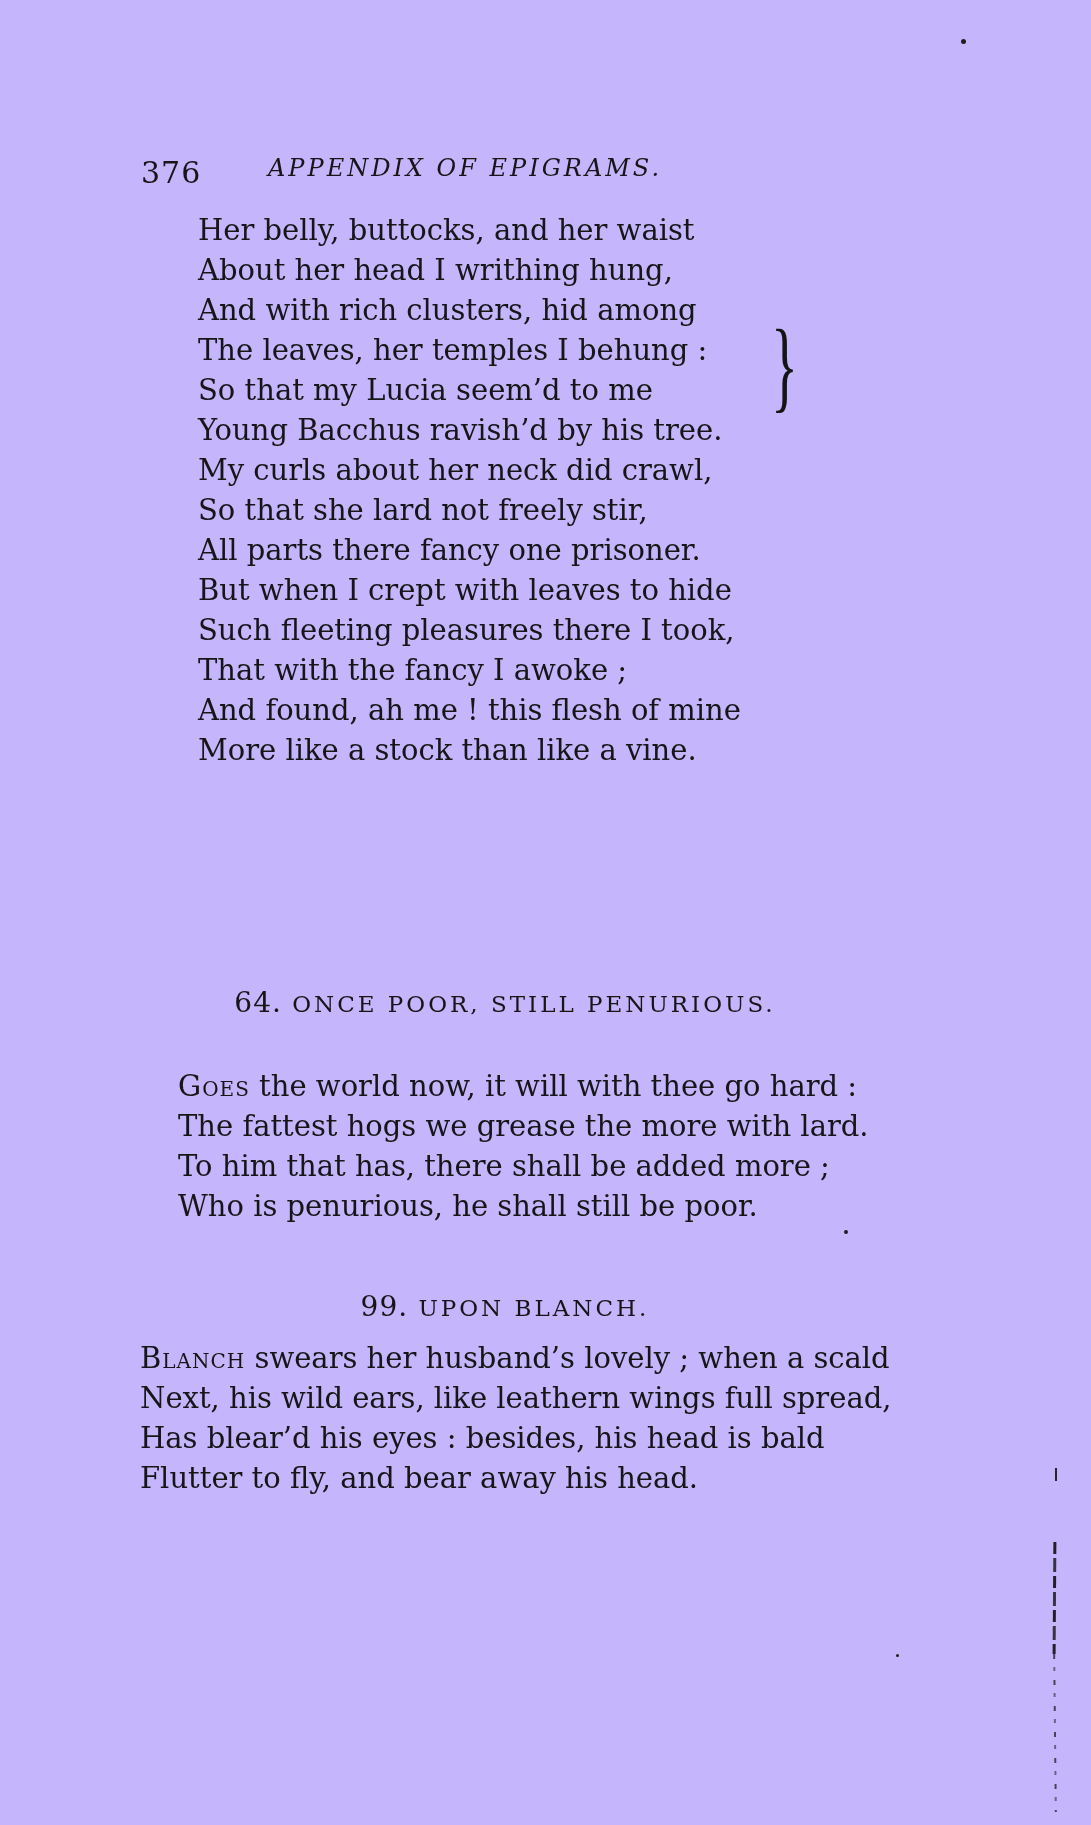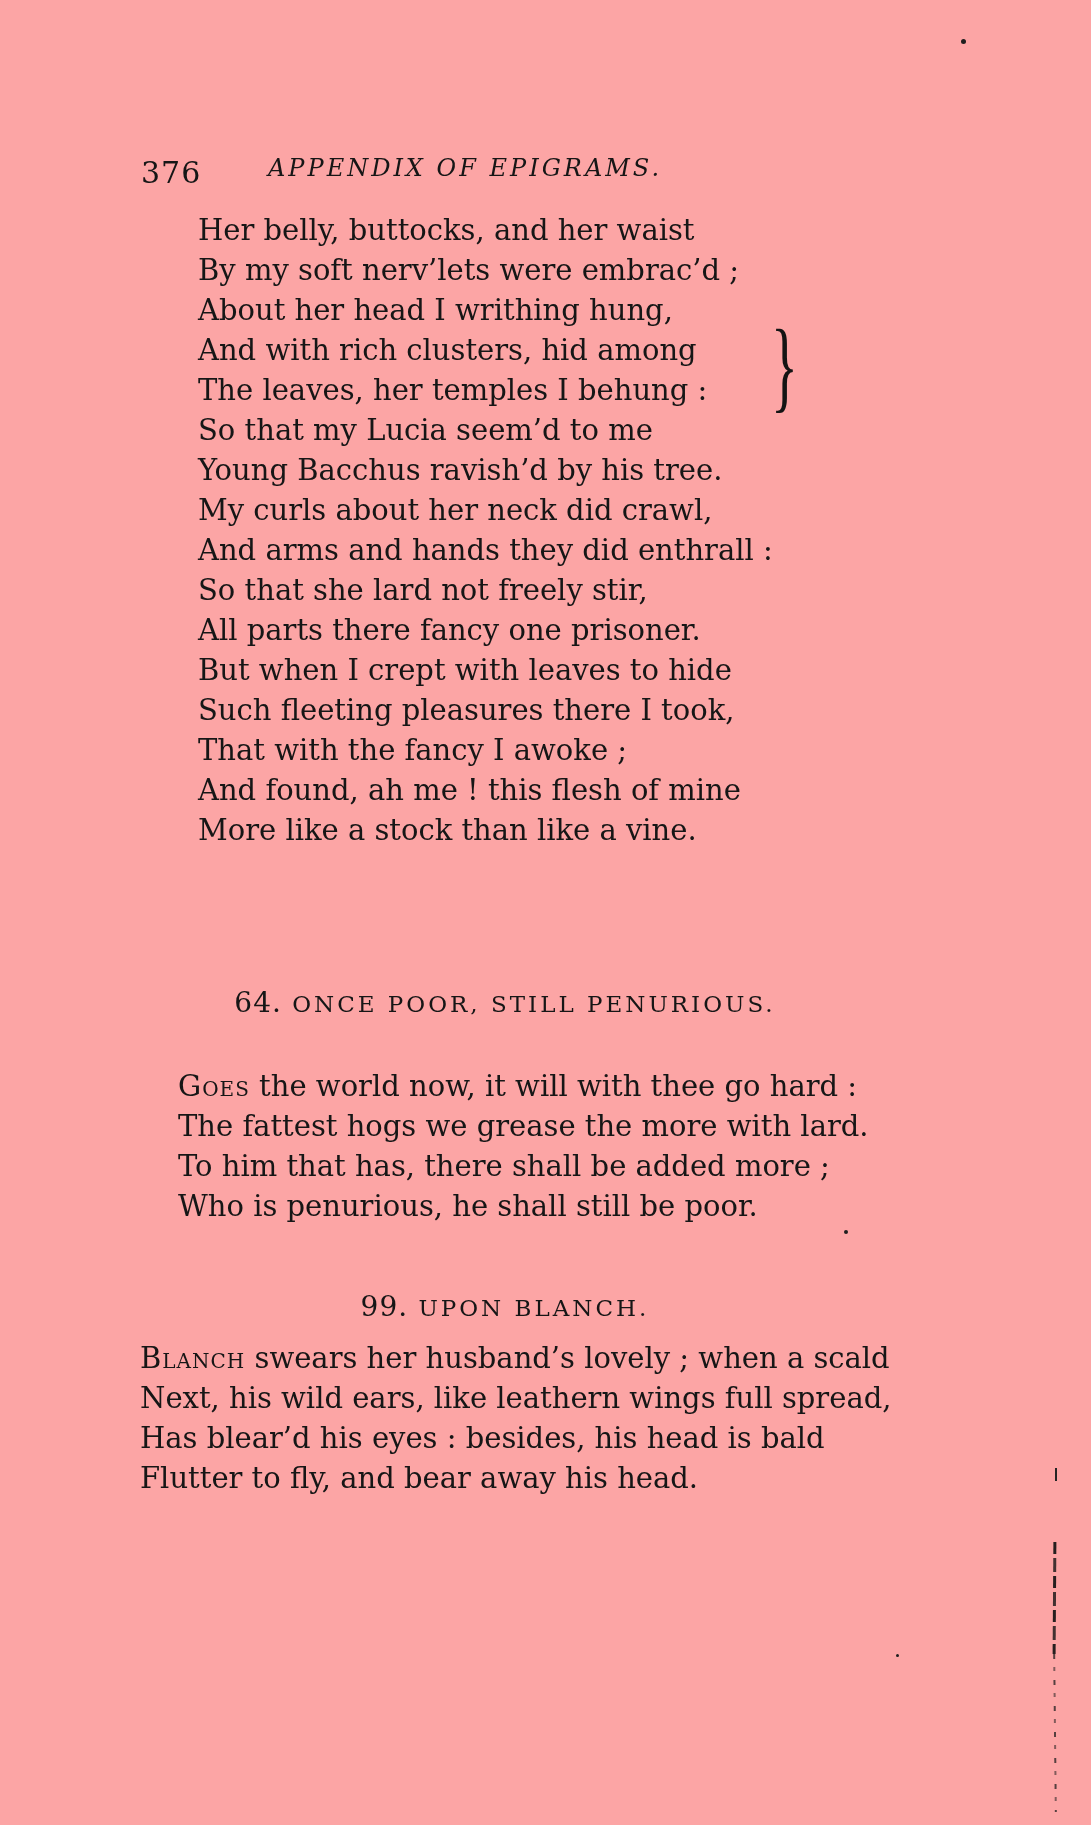--- a/index.html
+++ b/index.html
@@ -1,20 +1,20 @@
 <!DOCTYPE html>
 <html><head>
 <meta charset="utf-8">
 <style>
   html, body { margin: 0; padding: 0; background: #ffffff; }
   .page {
     position: relative;
     width: 1091px;
     height: 1825px;
-    background: #fca5a5;
+    background: #c4b5fd;
     overflow: hidden;
     font-family: "DejaVu Serif", "Liberation Serif", serif;
     color: #161616;
   }
   
   .pagenum {
     position: absolute;
     left: 141px;
     top: 155px;
     font-size: 30px;
@@ -109,28 +109,26 @@
 <body>
 
 <div class="page">
 
   <div class="pagenum">376</div>
 
   <div class="running-title">APPENDIX OF EPIGRAMS.</div>
 
   <div class="poem poem-vine">
       <div>Her belly, buttocks, and her waist</div>
-      <div>By my soft nerv’lets were embrac’d ;</div>
       <div>About her head I writhing hung,</div>
       <div>And with rich clusters, hid among</div>
       <div>The leaves, her temples I behung :</div>
       <div>So that my Lucia seem’d to me</div>
       <div>Young Bacchus ravish’d by his tree.</div>
       <div>My curls about her neck did crawl,</div>
-      <div>And arms and hands they did enthrall :</div>
       <div>So that she lard not freely stir,</div>
       <div>All parts there fancy one prisoner.</div>
       <div>But when I crept with leaves to hide</div>
       <div>Such fleeting pleasures there I took,</div>
       <div>That with the fancy I awoke ;</div>
       <div>And found, ah me ! this flesh of mine</div>
       <div>More like a stock than like a vine.</div>
     </div>
 
   <div class="brace">}</div>

